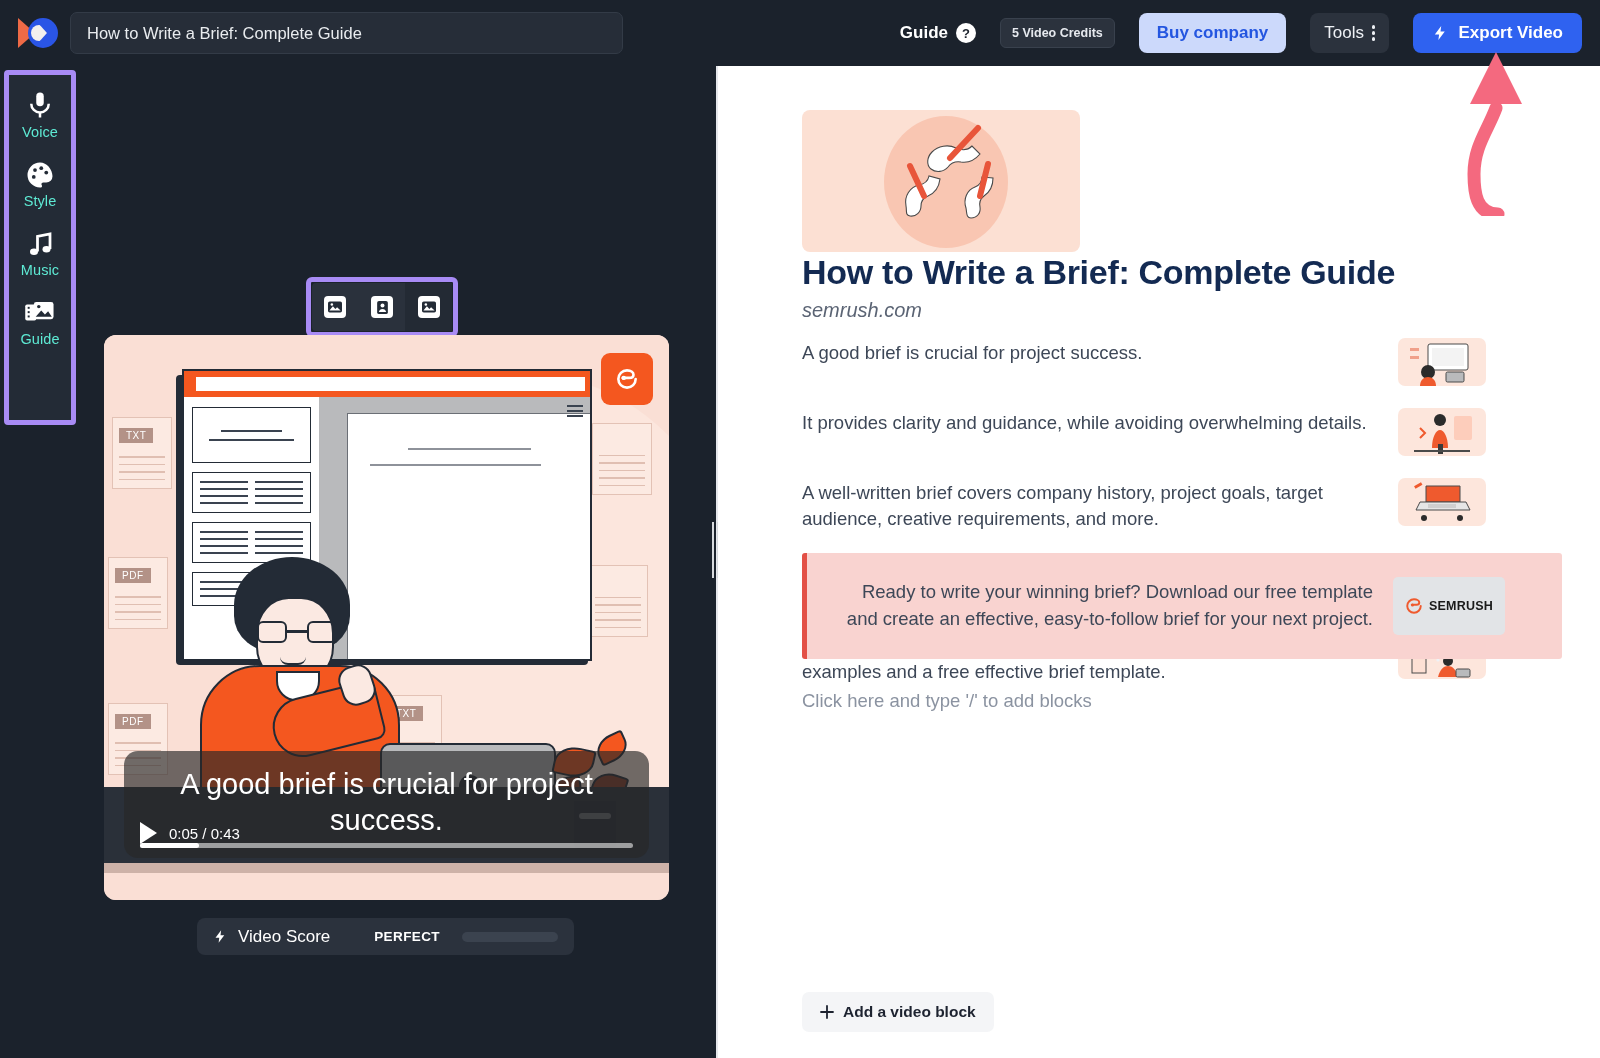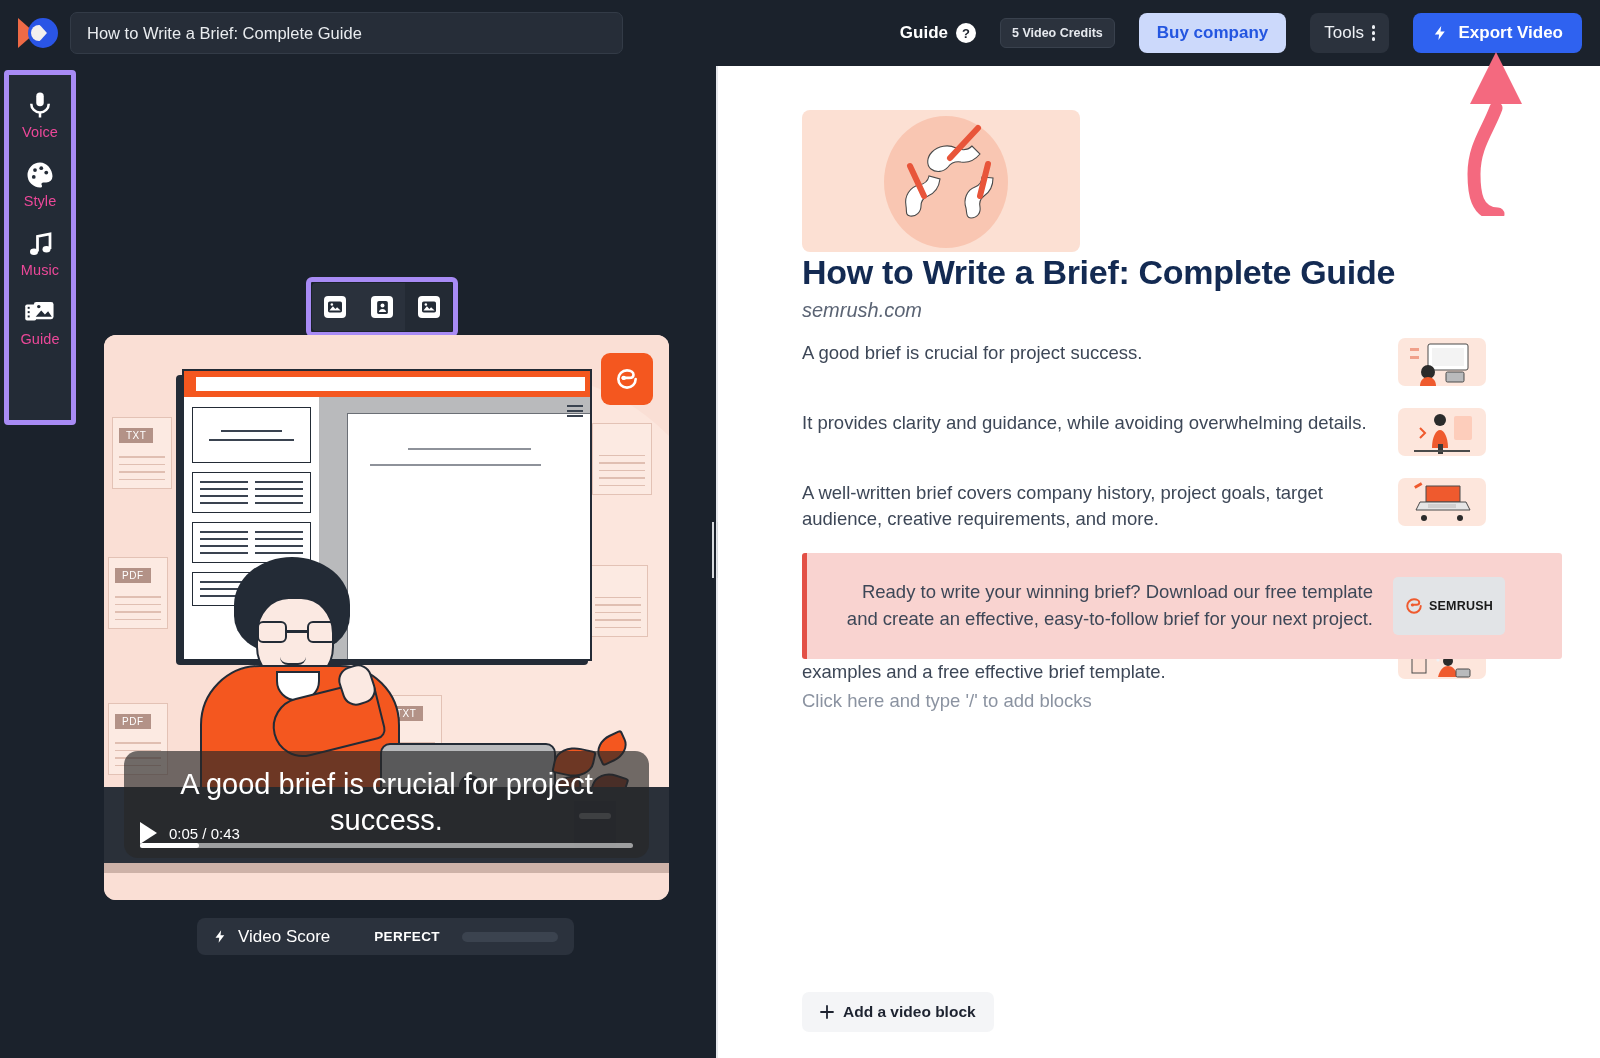--- a/index.html
+++ b/index.html
@@ -119,21 +119,21 @@
     align-items: center;
     padding-top: 14px;
     gap: 20px;
   }
   .rail-item {
     width: 60px;
     display: flex; flex-direction: column; align-items: center;
     gap: 3px; cursor: pointer;
   }
   .rail-item svg { display: block; }
-  .rail-label { color: #ec4899; font-size: 14.5px; font-weight: 500; letter-spacing: .1px; }
+  .rail-label { color: #5eead4; font-size: 14.5px; font-weight: 500; letter-spacing: .1px; }
 
   
   .block-toolbar-hl {
     position: absolute; left: 306px; top: 211px;
     width: 152px; height: 60px;
     border: 5px solid #a88bf5;
     border-radius: 6px;
   }
   .block-toolbar {
     position: absolute; left: 312px; top: 217px;

